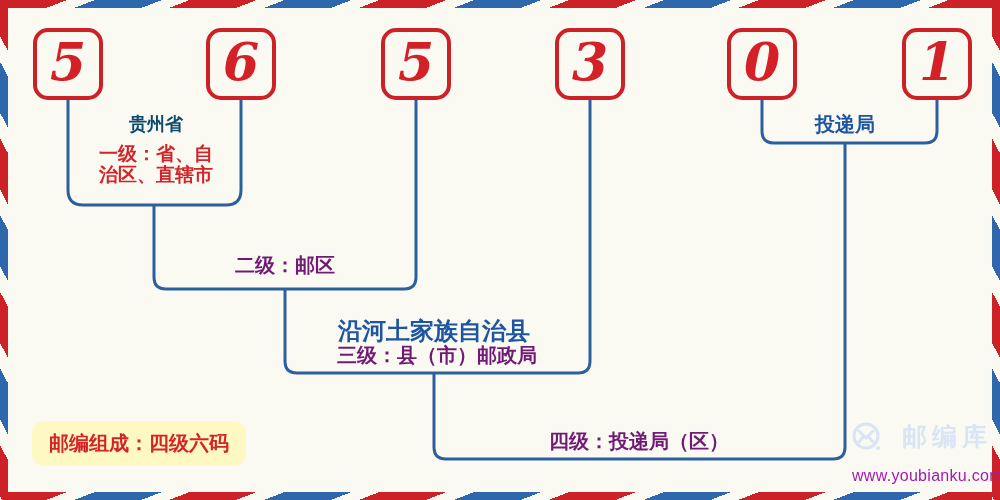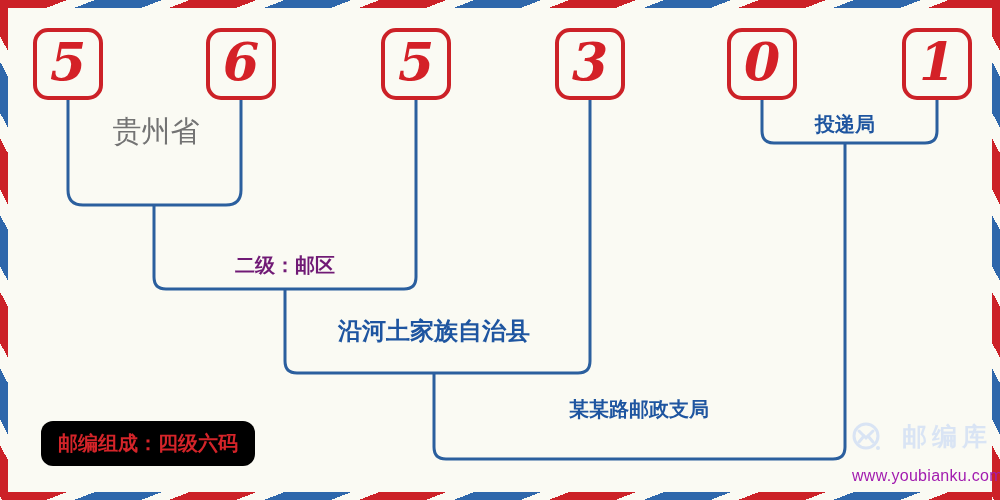--- a/index.html
+++ b/index.html
@@ -45,36 +45,36 @@
   .db4{left:555px;} .db5{left:727px;} .db6{left:902px;}
 
   
   .lbl{position:absolute;transform:translateX(-50%);white-space:nowrap;
        font-weight:bold;z-index:3;}
   .blue{color:#1e55a0;}
   .red{color:#701a75;}
   .level1{
     position:absolute;left:76px;top:112px;width:160px;text-align:center;z-index:3;
   }
-  .level1-place{font-size:29px;font-weight:normal;color:#737373;}
+  .level1-place{font-size:18px;font-weight:bold;color:#0c4a6e;}
   .level1-desc{
     margin:7px auto 0;width:122px;font-size:19px;line-height:21px;
     font-weight:bold;color:#d42429;text-align:center;
   }
   .level2-desc{left:285px;top:252px;font-size:20px;}
   .level3-place{left:434px;top:315px;font-size:24px;}
   .level3-desc{left:437px;top:342px;font-size:20px;}
   .level4-place{left:639px;top:396px;font-size:20px;}
   .level4-desc{left:639px;top:428px;font-size:20px;}
   .delivery-lbl{left:845px;top:111px;font-size:20px;}
 
   
   .badge{
-    position:absolute;left:41px;top:421px;z-index:3;
-    background:#000000;border-radius:12px;padding:9px 17px;
+    position:absolute;left:32px;top:421px;z-index:3;
+    background:#fef9c3;border-radius:12px;padding:9px 17px;
     font-size:20px;font-weight:bold;color:#d42429;white-space:nowrap;
   }
 
   
   .watermark{position:absolute;left:852px;top:420px;z-index:3;color:#d9e4f4;}
   .wm-row{display:flex;align-items:center;gap:20px;}
   .wm-brand{font-size:25px;font-weight:bold;letter-spacing:5px;white-space:nowrap;}
   .wm-url{font-size:16px;margin-top:14px;letter-spacing:0.3px;color:#a21caf;white-space:nowrap;}
 </style>
 </head>
@@ -109,27 +109,29 @@
   </div>
   <div class="digit-box db5">
     <span class="digit">0</span>
   </div>
   <div class="digit-box db6">
     <span class="digit">1</span>
   </div>
 
   <div class="level1">
     <div class="level1-place">贵州省</div>
+    <div class="level1-desc">一级：省、自治区、直辖市</div>
   </div>
 
   <div class="lbl red level2-desc">二级：邮区</div>
 
   <div class="lbl blue level3-place">沿河土家族自治县</div>
+  <div class="lbl red level3-desc">三级：县（市）邮政局</div>
 
-  <div class="lbl blue level4-place">某某路邮政支局</div>
+  <div class="lbl red level4-desc">四级：投递局（区）</div>
 
   <div class="lbl blue delivery-lbl">投递局</div>
 
   <div class="badge">邮编组成：四级六码</div>
 
   <div class="watermark">
     <div class="wm-row">
       <svg width="30" height="30" viewBox="0 0 30 30">
         <circle cx="14" cy="14" r="12" fill="none" stroke="#d9e4f4" stroke-width="3"></circle>
         <path d="M7,9 L14,16 L21,9" fill="none" stroke="#d9e4f4" stroke-width="3" stroke-linecap="round"></path>

